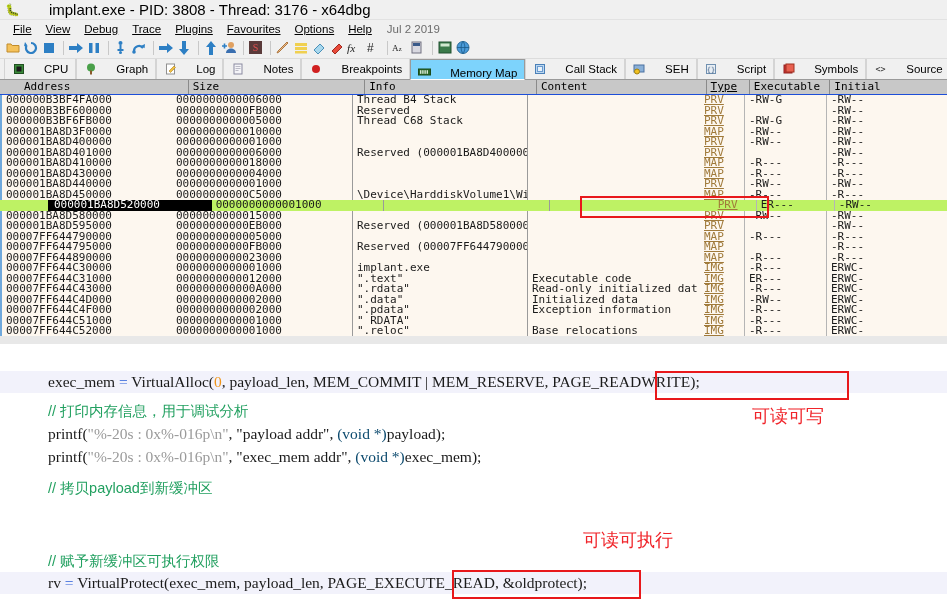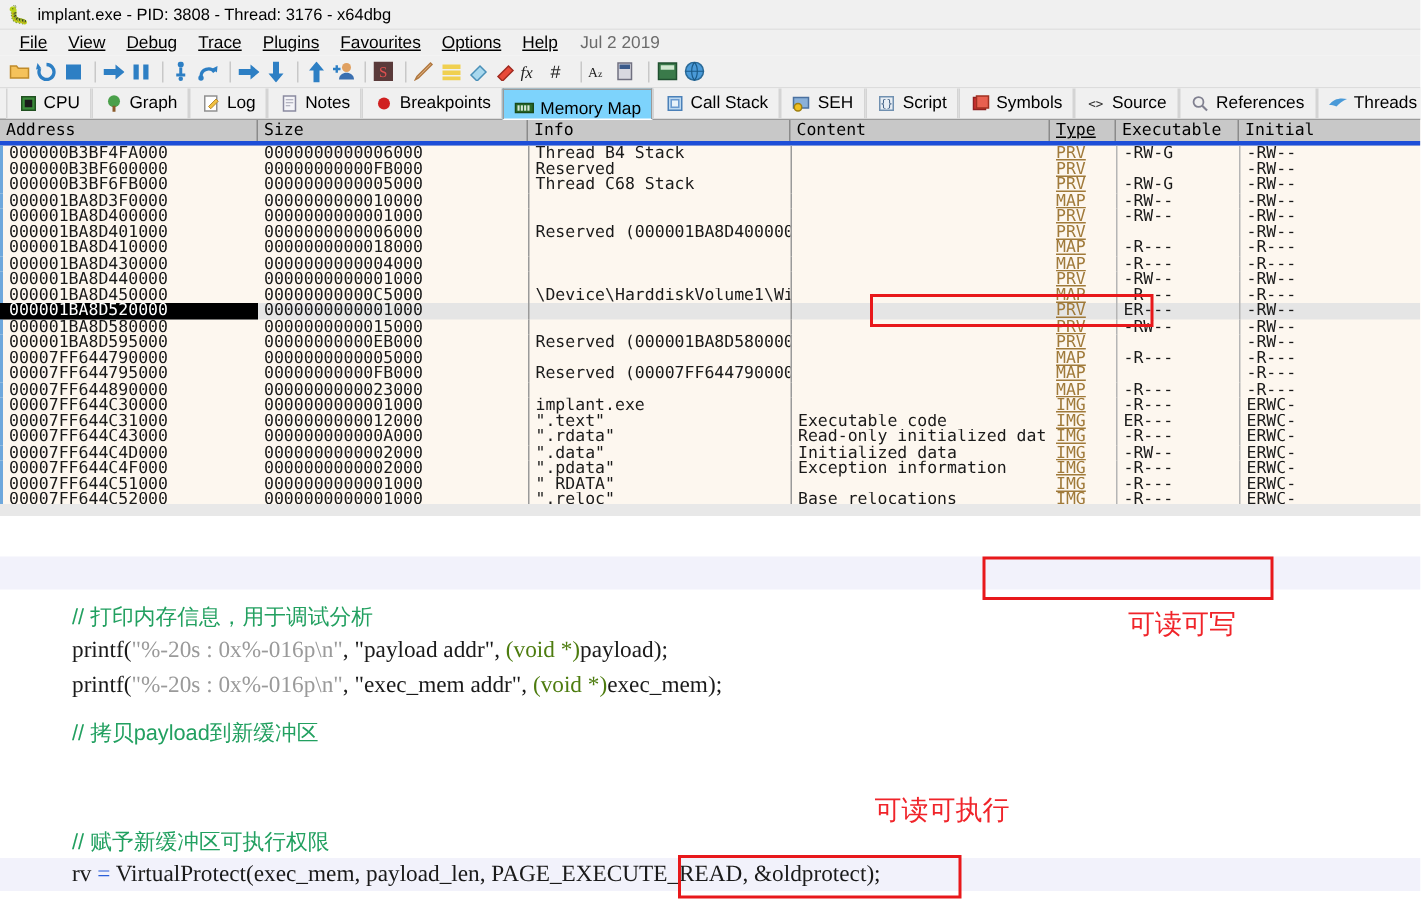--- a/index.html
+++ b/index.html
@@ -11,21 +11,21 @@
     -webkit-font-smoothing:none;
   }
   .app{width:947px;height:603px;position:relative;}
 
   
   .titlebar{
     height:19px;background:#f0f0f0;display:flex;align-items:center;
     padding-left:5px;border-bottom:1px solid #e2e2e2;
   }
   .titlebar .bug{font-size:12px;line-height:12px;margin-right:5px;}
-  .titlebar .ttl{font-size:11px;color:#000;white-space:nowrap;}
+  .titlebar .ttl{font-size:15px;color:#000;white-space:nowrap;margin-left:24px;}
 
   
   .menubar{
     height:17px;background:#f0f0f0;display:flex;align-items:center;
     padding-left:6px;gap:0px;
   }
   .menubar .mi{
     font-size:11.5px;padding:1px 7px;white-space:nowrap;color:#000;
   }
   .menubar .mi .u{text-decoration:underline;text-align:center;}
@@ -42,41 +42,42 @@
     font-size:11px;line-height:11px;
   }
   .tb-sep{width:1px;height:14px;background:#c8c8c8;margin:0 4px;}
 
   
   .tabbar{
     height:20px;background:#f0f0f0;display:flex;align-items:stretch;
     border-bottom:1px solid #9a9a9a;padding-left:4px;
   }
   .tab{
-    display:flex;align-items:center;gap:4px;
+    display:flex;align-items:center;gap:19px;
     padding:0 7px;font-size:11.5px;white-space:nowrap;
     border-left:1px solid #d4d4d4;border-right:1px solid #d4d4d4;
     background:#f0f0f0;color:#000;
   }
   .tab.active{background:#7dd3fc;border-top:1px solid #9a9a9a;
     border-left:1px solid #9a9a9a;border-right:1px solid #9a9a9a;
     border-bottom:1px solid #ffffff;margin-bottom:-1px;align-items:flex-end;}
   .tab .ti{width:13px;height:13px;display:inline-flex;align-items:center;
     justify-content:center;font-size:10px;line-height:10px;}
 
   
   .mm{
     position:absolute;left:0;top:80px;width:947px;height:264px;
     background:#fdf7ef;overflow:hidden;
     font-family:"DejaVu Sans Mono","Liberation Mono",monospace;
     font-size:11px;
   }
   .mm-head{
     display:flex;height:14px;background:#c8c8c8;
-    border-bottom:3px solid #1d4ed8;
+    border-bottom:1px solid #1d4ed8;
+    padding-left:20px;
   }
   .mm-head div{
     border-right:1px solid #8a8a8a;padding-left:4px;
     font-size:11px;line-height:14px;color:#000;overflow:hidden;
     box-sizing:border-box;white-space:nowrap;
   }
   .c-addr{width:172px;}
   .c-size{width:180px;}
   .c-info{width:175px;}
   .c-cont{width:173px;}
@@ -91,21 +92,21 @@
     box-sizing:border-box;white-space:nowrap;overflow:hidden;
     color:#1a1a1a;
   }
   .row .c-addr{border-left:2px solid #6fa8dc;}
   .row .c-size{}
   .row .c-info{border-left:1px solid #9a9a9a;}
   .row .c-cont{border-left:1px solid #9a9a9a;}
   .row .c-type{color:#a07a3a;}
   .row .c-prot{border-left:1px solid #b5b5b5;}
   .row .c-init{border-left:1px solid #b5b5b5;}
-  .row.sel{background:#e5e5e5;}
+  .row.sel{background:#bef264;padding-left:48px;}
   .row.sel .c-addr{background:#000;color:#fff;border-left:2px solid #000;}
 
   
   .redbox{
     position:absolute;border:2px solid #e8181b;pointer-events:none;
   }
   #rb-mem{left:580px;top:196px;width:185px;height:18px;}
   #rb-rw{left:655px;top:371px;width:190px;height:25px;}
   #rb-ex{left:452px;top:570px;width:185px;height:25px;}
 
@@ -114,21 +115,21 @@
     position:absolute;left:0;top:344px;width:947px;height:259px;
     background:#ffffff;
     font-family:"Liberation Serif",serif;
     font-size:15.5px;
   }
   .ln{position:absolute;white-space:pre;left:48px;}
   .cmt{color:#22a060;font-family:"Liberation Sans",sans-serif;font-size:14.5px;}
   .code .src{font-family:"Liberation Serif",serif;color:#1a1a1a;}
   .num{color:#f0951a;}
   .str{color:#9a9a9a;}
-  .vd{color:#4d7c0f;}
+  .vd{color:#0c4a6e;}
   .eq{color:#2b5fd9;}
   .hl-line{position:absolute;left:0;width:947px;height:22px;background:#f2f2fb;}
 
   .zh-red{
     position:absolute;color:#f0242a;
     font-family:"DejaVu Sans",sans-serif;font-size:18px;font-weight:400;
     white-space:nowrap;
   }
 
   .scroll-bottom{
@@ -645,20 +646,21 @@
   </div>
   <div class="scroll-bottom"></div>
 
   <div class="redbox" id="rb-mem"></div>
 
   <div class="code">
     <div class="hl-line" style="top:27px"></div>
     <div class="hl-line" style="top:228px"></div>
 
 
+    <div class="ln" style="top:29px"><span class="src">exec_mem </span><span class="eq">=</span><span class="src"> VirtualAlloc(</span><span class="num">0</span><span class="src">, payload_len, MEM_COMMIT | MEM_RESERVE</span><span class="src">, PAGE_READWRITE)</span><span class="src">;</span></div>
 
     <div class="ln cmt" style="top:58px">// 打印内存信息，用于调试分析</div>
 
     <div class="ln" style="top:81px"><span class="src">printf</span><span class="src">(</span><span class="str">"%-20s : 0x%-016p\n"</span><span class="src">, "payload addr", </span><span class="vd">(void *)</span><span class="src">payload</span><span class="src">);</span></div>
 
     <div class="ln" style="top:104px"><span class="src">printf</span><span class="src">(</span><span class="str">"%-20s : 0x%-016p\n"</span><span class="src">, "exec_mem addr", </span><span class="vd">(void *)</span><span class="src">exec_mem</span><span class="src">);</span></div>
 
     <div class="ln cmt" style="top:135px">// 拷贝payload到新缓冲区</div>
 
 

